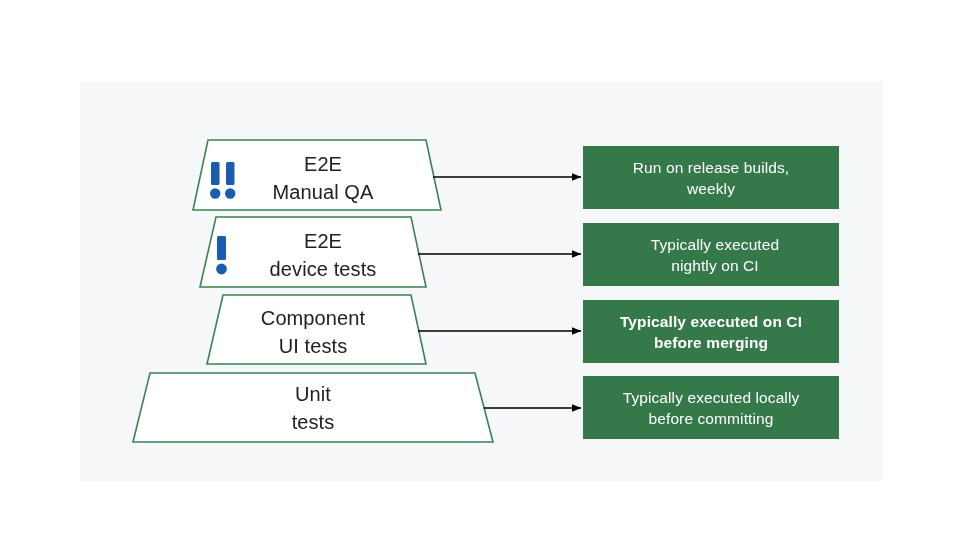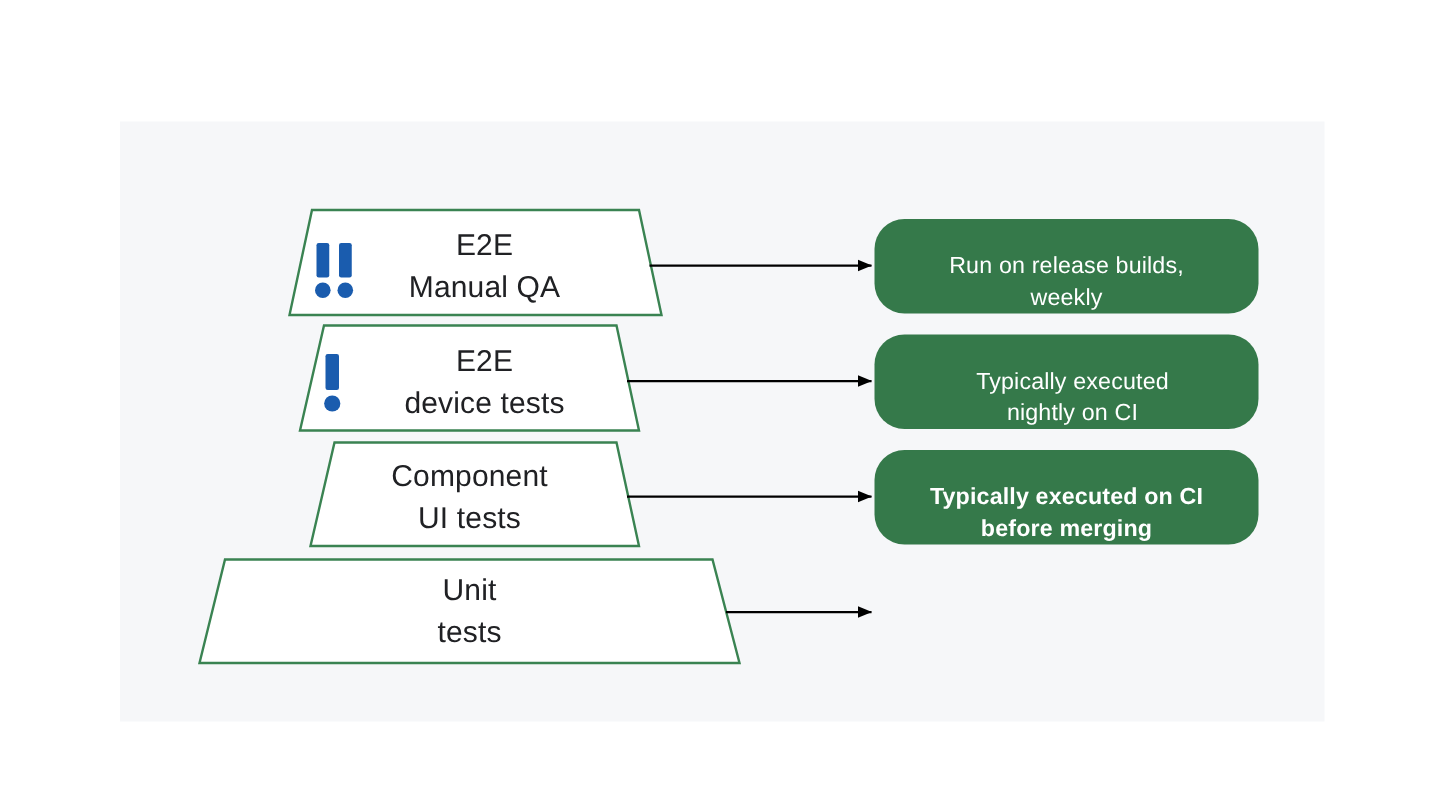--- a/index.html
+++ b/index.html
@@ -58,23 +58,23 @@
   .tier-3-label { left: 233px; top: 292px; width: 160px; }
   .tier-4-label { left: 233px; top: 368px; width: 160px; }
 
   
   .callout {
     position: absolute;
     left: 583px;
     width: 256px;
     height: 63px;
     background: #35794a;
-    border-radius: 20px;
+    border-radius: 0;
     display: flex;
-    align-items: flex-end;
+    align-items: center;
     justify-content: center;
     box-sizing: border-box;
     padding: 0 12px;
   }
   .callout span {
     color: #ffffff;
     font-size: 15.5px;
     line-height: 21px;
     text-align: center;
     white-space: pre-line;
@@ -140,14 +140,18 @@
 weekly</span>
   </div>
   <div class="callout callout-2">
     <span>Typically executed
 nightly on CI</span>
   </div>
   <div class="callout callout-3">
     <span>Typically executed on CI
 before merging</span>
   </div>
+  <div class="callout callout-4">
+    <span>Typically executed locally
+before committing</span>
+  </div>
 
 </div>
 
 </body></html>

